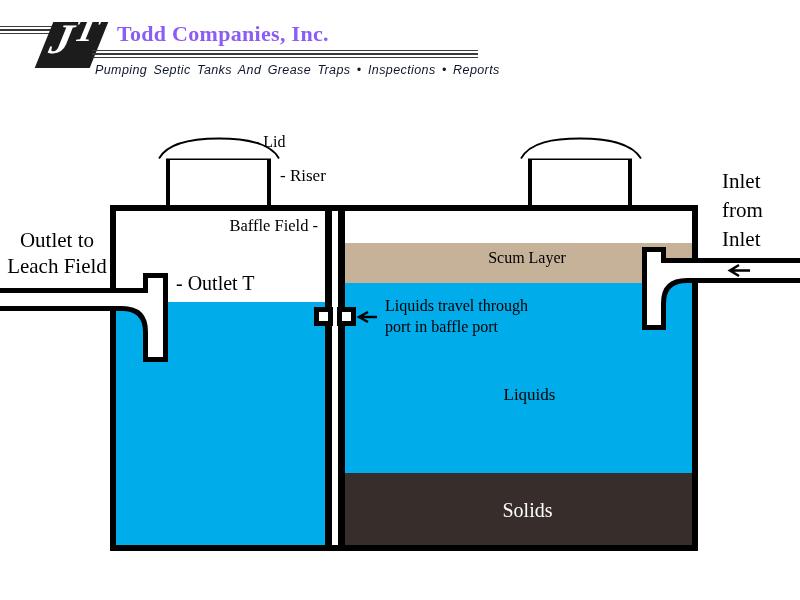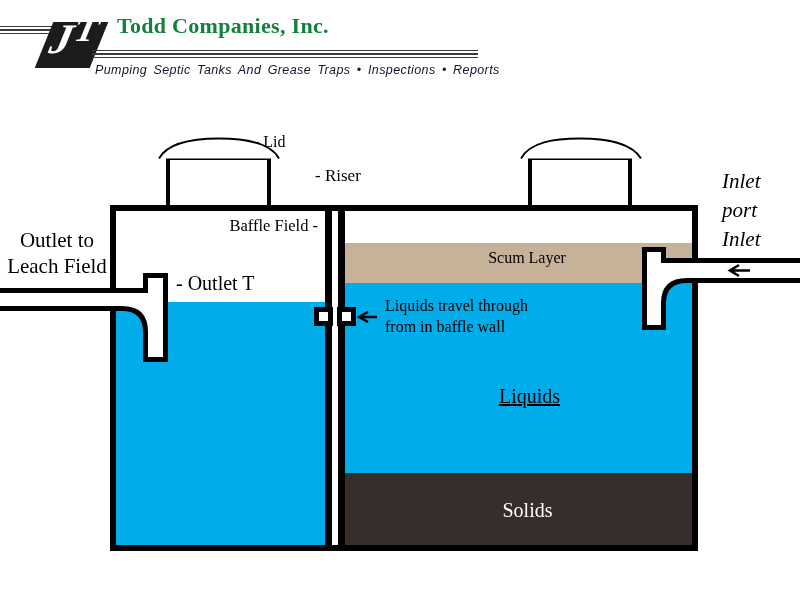--- a/index.html
+++ b/index.html
@@ -11,22 +11,22 @@
   .hlines{position:absolute;background:repeating-linear-gradient(to bottom,
           #3a3a3a 0px,#3a3a3a 1.3px,transparent 1.3px,transparent 3.4px);}
   #lines-left{left:0;top:26px;width:58px;height:9px;}
   #lines-under{left:92px;top:50px;width:386px;height:9px;}
   #logo{position:absolute;left:44px;top:22px;width:55px;height:46px;background:#1c1c1c;
         transform:skewX(-22deg);}
   #logo .lj{position:absolute;left:5px;top:-4px;color:#fff;
             font:bold 42px/1 "Liberation Serif",serif;}
   #logo .lt{position:absolute;left:25px;top:-10px;color:#fff;
             font:bold 35px/1 "Liberation Serif",serif;}
-  #company-name{position:absolute;left:117px;top:13px;
-            font:bold 22px/1.2 "Liberation Serif",serif;letter-spacing:.3px;color:#15803d;}
+  #company-name{position:absolute;left:117px;top:21px;
+            font:bold 22px/1.2 "Liberation Serif",serif;letter-spacing:.3px;color:#8b5cf6;}
   #tagline{position:absolute;left:95px;top:63px;
             font:italic 12.5px/1.2 "Liberation Sans",sans-serif;
             letter-spacing:.4px;word-spacing:2.5px;color:#0f172a;}
 
   
   .fill{position:absolute;}
   #water-left {left:116px;top:302px;width:209px;height:243px;background:var(--liquid);}
   #scum       {left:345px;top:243px;width:347px;height:40px;background:var(--scum);}
   #water-right{left:345px;top:283px;width:347px;height:190px;background:var(--liquid);}
   #solids     {left:345px;top:473px;width:347px;height:72px;background:var(--solids);}
@@ -40,28 +40,28 @@
          border:4px solid var(--outline);border-top:3px solid var(--outline);border-bottom:none;}
   #riser-left{left:166px;width:105px;} #riser-right{left:528px;width:104px;}
   #pipes{position:absolute;left:0;top:0;pointer-events:none;}
   .port{position:absolute;top:307px;width:19px;height:19px;background:#fff;
         border:5px solid var(--outline);}
   #port-l{left:314px;} #port-r{left:337px;}
 
   
   .lbl{position:absolute;white-space:nowrap;color:#000;}
   #lbl-lid    {left:254px;top:133px;font-size:16px;}
-  #lbl-riser  {left:280px;top:166px;font-size:17px;margin-left:35px;}
+  #lbl-riser  {left:280px;top:166px;font-size:17px;}
   #lbl-baffle {left:200px;top:216px;width:118px;text-align:right;font-size:16.5px;}
   #lbl-outlett{left:176px;top:272px;font-size:20px;}
   #lbl-leach  {left:-2px;top:227px;width:118px;text-align:center;
                font-size:21px;line-height:26px;}
-  #lbl-inlet  {left:722px;top:167px;font-size:21px;line-height:29px;font-style:italic;}
+  #lbl-inlet  {left:722px;top:167px;font-size:21px;line-height:29px;}
   #lbl-scum   {left:427px;top:249px;width:200px;text-align:center;font-size:16px;}
-  #lbl-liquids{left:356px;top:385px;width:347px;text-align:center;font-size:20px;text-decoration:underline;}
+  #lbl-liquids{left:356px;top:385px;width:347px;text-align:center;font-size:17px;}
   #lbl-solids {left:354px;top:499px;width:347px;text-align:center;font-size:20px;color:#fff;}
   #lbl-port   {left:385px;top:295px;font-size:16px;line-height:21px;}
 </style>
 </head>
 <body>
 
 <div id="canvas">
 
   <div class="hlines" id="lines-left"></div>
   <div id="logo">
@@ -107,26 +107,26 @@
   <div class="lbl" id="lbl-baffle">Baffle Field -</div>
   <div class="lbl" id="lbl-outlett">- Outlet T</div>
 
   <div class="lbl" id="lbl-leach">
     <div>Outlet to</div>
     <div>Leach Field</div>
   </div>
 
   <div class="lbl" id="lbl-inlet">
     <div>Inlet</div>
-    <div>port</div>
+    <div>from</div>
     <div>Inlet</div>
   </div>
 
   <div class="lbl" id="lbl-scum">Scum Layer</div>
   <div class="lbl" id="lbl-liquids">Liquids</div>
   <div class="lbl" id="lbl-solids">Solids</div>
 
   <div class="lbl" id="lbl-port">
     <div>Liquids travel through</div>
-    <div>from in baffle wall</div>
+    <div>port in baffle port</div>
   </div>
 
 </div>
 
 </body></html>

